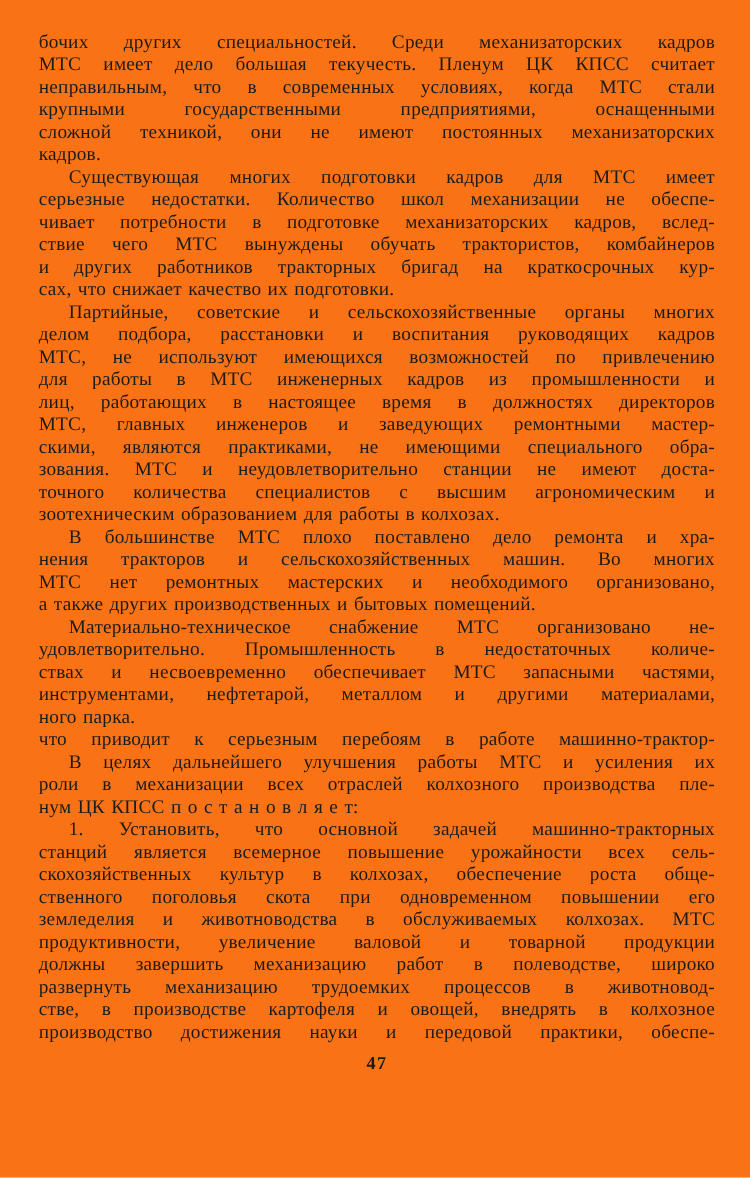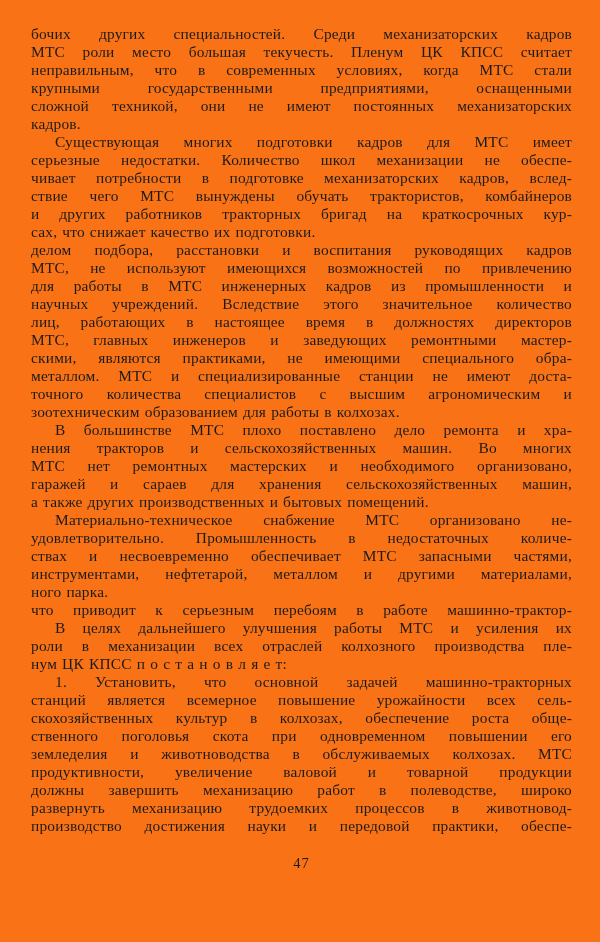--- a/index.html
+++ b/index.html
@@ -30,66 +30,65 @@
     letter-spacing: 0.2px;
     word-spacing: 1px;
   }
   .line.first {
     text-indent: 24px;
   }
   .line.last {
     text-align-last: left;
   }
   .page-footer {
-    margin-top: 20px;
+    margin-top: 8px;
     text-align: center;
     font-size: 14.5px;
-    font-weight: normal;
+    font-weight: bold;
     letter-spacing: 1px;
     color: #1b1b1b;
   }
 </style>
 </head>
 <body>
 
 <div class="page">
   <div class="text-body">
       <div class="para">
         <div class="line">бочих других специальностей. Среди механизаторских кадров</div>
-        <div class="line">МТС роли место большая текучесть. Пленум ЦК КПСС считает</div>
+        <div class="line">МТС имеет дело большая текучесть. Пленум ЦК КПСС считает</div>
         <div class="line">неправильным, что в современных условиях, когда МТС стали</div>
         <div class="line">крупными государственными предприятиями, оснащенными</div>
         <div class="line">сложной техникой, они не имеют постоянных механизаторских</div>
         <div class="line last">кадров.</div>
       </div>
       <div class="para">
         <div class="line first">Существующая многих подготовки кадров для МТС имеет</div>
         <div class="line">серьезные недостатки. Количество школ механизации не обеспе-</div>
         <div class="line">чивает потребности в подготовке механизаторских кадров, вслед-</div>
         <div class="line">ствие чего МТС вынуждены обучать трактористов, комбайнеров</div>
         <div class="line">и других работников тракторных бригад на краткосрочных кур-</div>
         <div class="line last">сах, что снижает качество их подготовки.</div>
       </div>
       <div class="para">
+        <div class="line first">Партийные, советские и сельскохозяйственные органы многих</div>
         <div class="line">делом подбора, расстановки и воспитания руководящих кадров</div>
         <div class="line">МТС, не используют имеющихся возможностей по привлечению</div>
         <div class="line">для работы в МТС инженерных кадров из промышленности и</div>
-        <div class="line">научных учреждений. Вследствие этого значительное количество</div>
         <div class="line">лиц, работающих в настоящее время в должностях директоров</div>
         <div class="line">МТС, главных инженеров и заведующих ремонтными мастер-</div>
         <div class="line">скими, являются практиками, не имеющими специального обра-</div>
-        <div class="line">металлом. МТС и специализированные станции не имеют доста-</div>
+        <div class="line">зования. МТС и неудовлетворительно станции не имеют доста-</div>
         <div class="line">точного количества специалистов с высшим агрономическим и</div>
         <div class="line last">зоотехническим образованием для работы в колхозах.</div>
       </div>
       <div class="para">
         <div class="line first">В большинстве МТС плохо поставлено дело ремонта и хра-</div>
         <div class="line">нения тракторов и сельскохозяйственных машин. Во многих</div>
         <div class="line">МТС нет ремонтных мастерских и необходимого организовано,</div>
-        <div class="line">гаражей и сараев для хранения сельскохозяйственных машин,</div>
         <div class="line last">а также других производственных и бытовых помещений.</div>
       </div>
       <div class="para">
         <div class="line first">Материально-техническое снабжение МТС организовано не-</div>
         <div class="line">удовлетворительно. Промышленность в недостаточных количе-</div>
         <div class="line">ствах и несвоевременно обеспечивает МТС запасными частями,</div>
         <div class="line">инструментами, нефтетарой, металлом и другими материалами,</div>
         <div class="line last">ного парка.</div>
         <div class="line">что приводит к серьезным перебоям в работе машинно-трактор-</div>
       </div>
@@ -100,17 +99,18 @@
       </div>
       <div class="para">
         <div class="line first">1. Установить, что основной задачей машинно-тракторных</div>
         <div class="line">станций является всемерное повышение урожайности всех сель-</div>
         <div class="line">скохозяйственных культур в колхозах, обеспечение роста обще-</div>
         <div class="line">ственного поголовья скота при одновременном повышении его</div>
         <div class="line">земледелия и животноводства в обслуживаемых колхозах. МТС</div>
         <div class="line">продуктивности, увеличение валовой и товарной продукции</div>
         <div class="line">должны завершить механизацию работ в полеводстве, широко</div>
         <div class="line">развернуть механизацию трудоемких процессов в животновод-</div>
+        <div class="line">стве, в производстве картофеля и овощей, внедрять в колхозное</div>
         <div class="line">производство достижения науки и передовой практики, обеспе-</div>
       </div>
     </div>
   <div class="page-footer">47</div>
 </div>
 
 </body></html>

